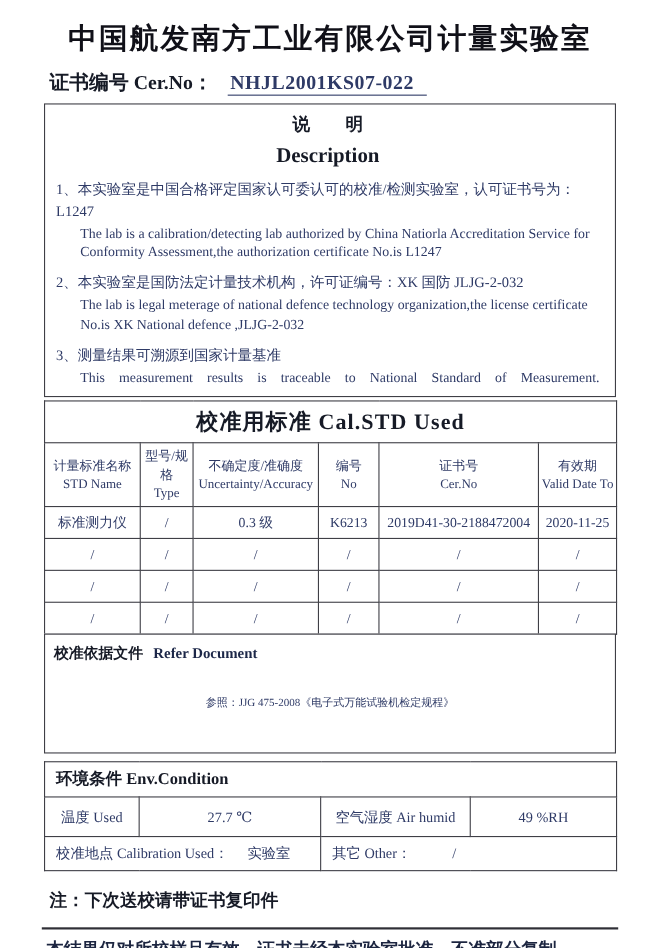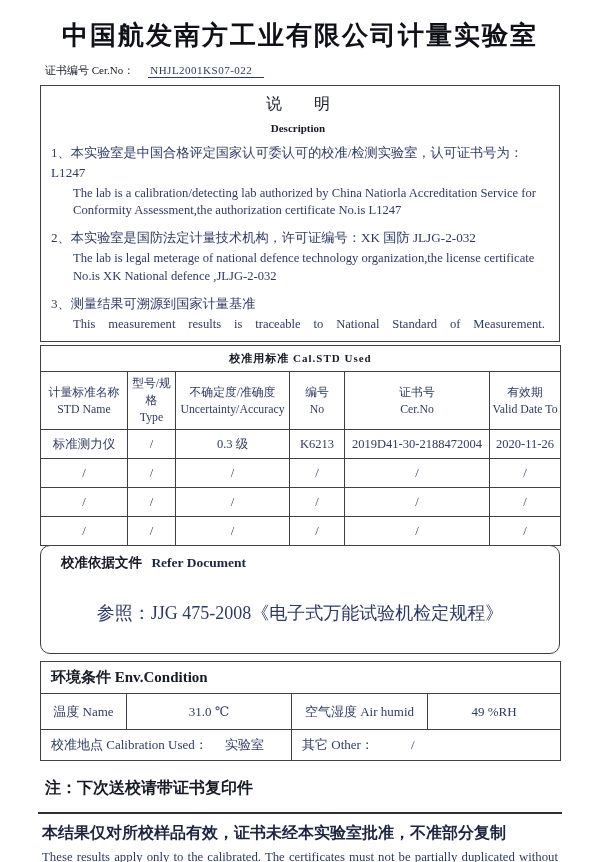--- a/index.html
+++ b/index.html
@@ -12,49 +12,49 @@
   html,body{background:#e8e8e8;}
   body{font-family:"Liberation Serif","DejaVu Serif",serif;}
   .page{
     position:relative;width:600px;height:862px;margin:0 auto;
     background:var(--paper);color:var(--ink);overflow:hidden;
   }
   .doc-title{
     margin-top:18px;text-align:center;font-size:26px;font-weight:bold;
     color:#101018;letter-spacing:2px;
   }
-  .cert-line{margin:10px 0 0 45px;font-size:11px;font-weight:normal;color:var(--ink-strong);}
+  .cert-line{margin:10px 0 0 45px;font-size:18px;font-weight:bold;color:var(--ink-strong);}
   .cert-line .cert-no{
     margin-left:14px;color:var(--ink);border-bottom:1.5px solid var(--ink);
     padding:0 12px 1px 2px;letter-spacing:.5px;
   }
   .box{border:1.6px solid var(--line);margin:0 40px;background:var(--paper);}
   .desc-box{margin-top:7px;min-height:234px;padding:6px 14px 8px 10px;}
-  .h-cn{font-size:16px;font-weight:normal;text-align:center;color:var(--ink-strong);margin-top:2px;}
-  .h-en{font-size:11px;font-weight:bold;text-align:center;color:var(--ink-strong);margin-top:7px;}
+  .h-cn{font-size:16px;font-weight:bold;text-align:center;color:var(--ink-strong);margin-top:2px;}
+  .h-en{font-size:19px;font-weight:bold;text-align:center;color:var(--ink-strong);margin-top:7px;}
   .item-cn{font-size:13.2px;margin-top:9px;line-height:1.5;color:var(--ink);}
   .item-en{font-size:12.6px;margin:2px 4px 0 22px;line-height:1.38;color:var(--ink);}
   .justify-last{text-align:justify;text-align-last:justify;margin-right:0;}
   table{border-collapse:collapse;table-layout:fixed;}
   .std-table{width:520px;margin:3px 40px 0 40px;}
   .std-table td,.std-table th{
     border:1px solid var(--line);font-weight:normal;text-align:center;
     font-size:12.5px;color:var(--ink);padding:2px 1px;overflow:hidden;
   }
   .std-table .tbl-title{
-    font-size:11px;font-weight:bold;color:var(--ink-strong);
+    font-size:20px;font-weight:bold;color:var(--ink-strong);
     padding:5px 0;letter-spacing:1px;
   }
   .std-table thead th{font-size:11.8px;line-height:1.45;padding:3px 0;}
   .std-table tbody td{height:29px;}
   .outer{border:1.6px solid var(--line);}
-  .refer-box{margin-top:-1px;height:109px;padding:8px 20px;border-radius:10px;}
+  .refer-box{margin-top:-1px;height:109px;padding:8px 8px;}
   .sec-label{font-size:13.5px;font-weight:bold;color:var(--ink-strong);}
   .sec-label .en{color:#1c2748;margin-left:6px;}
-  .refer-content{margin-top:29px;text-align:center;font-size:18px;color:var(--ink);}
+  .refer-content{margin-top:29px;text-align:center;font-size:10px;color:var(--ink);}
   .env-table{width:520px;margin:7px 40px 0 40px;}
   .env-table th,.env-table td{border:1px solid var(--line);font-size:13px;color:var(--ink);}
   .env-table .env-head{
     text-align:left;padding:6px 10px;font-size:15px;font-weight:bold;color:var(--ink-strong);
   }
   .env-table .c{text-align:center;height:36px;}
   .env-table .l{text-align:left;padding:6px 10px;height:30px;}
   .env-val-gap{margin-left:34px;}
   .note-line{margin:17px 0 0 45px;font-size:16px;font-weight:bold;color:var(--ink-strong);}
   .rule{border:none;border-top:2px solid #2f2f36;margin:13px 38px 7px 38px;}
@@ -111,21 +111,21 @@
         <th><span>有效期</span><br><span>Valid Date To</span></th>
       </tr>
     </thead>
     <tbody>
       <tr>
         <td>标准测力仪</td>
         <td>/</td>
         <td>0.3 级</td>
         <td>K6213</td>
         <td>2019D41-30-2188472004</td>
-        <td>2020-11-26</td>
+        <td>2020-11-25</td>
       </tr>
       <tr>
         <td>/</td>
         <td>/</td>
         <td>/</td>
         <td>/</td>
         <td>/</td>
         <td>/</td>
       </tr>
       <tr>
@@ -163,22 +163,22 @@
         <col style="width:133px">
     </colgroup>
     <tbody>
         <tr>
       <th colspan="4" class="env-head">
         <span>环境条件</span>
         <span class="en">Env.Condition</span>
       </th>
     </tr>
     <tr>
-      <td class="c">温度  Name</td>
-      <td class="c">31.0  ℃</td>
+      <td class="c">温度  Used</td>
+      <td class="c">27.7  ℃</td>
       <td class="c">空气湿度  Air humid</td>
       <td class="c">49 %RH</td>
     </tr>
     <tr>
       <td colspan="2" class="l">
         <span>校准地点 Calibration Used：</span>
         <span class="env-val-gap" style="margin-left:14px">实验室</span>
       </td>
       <td colspan="2" class="l">
         <span>其它  Other：</span>

